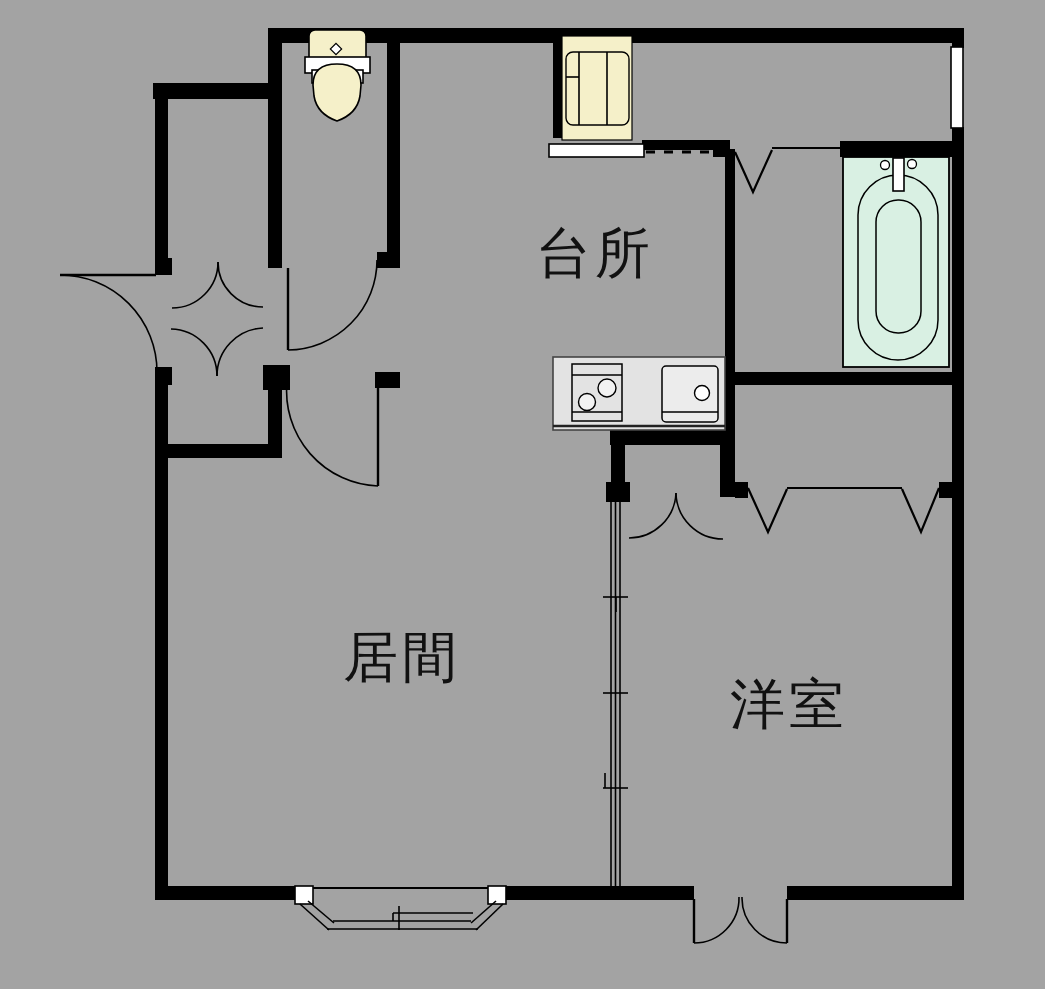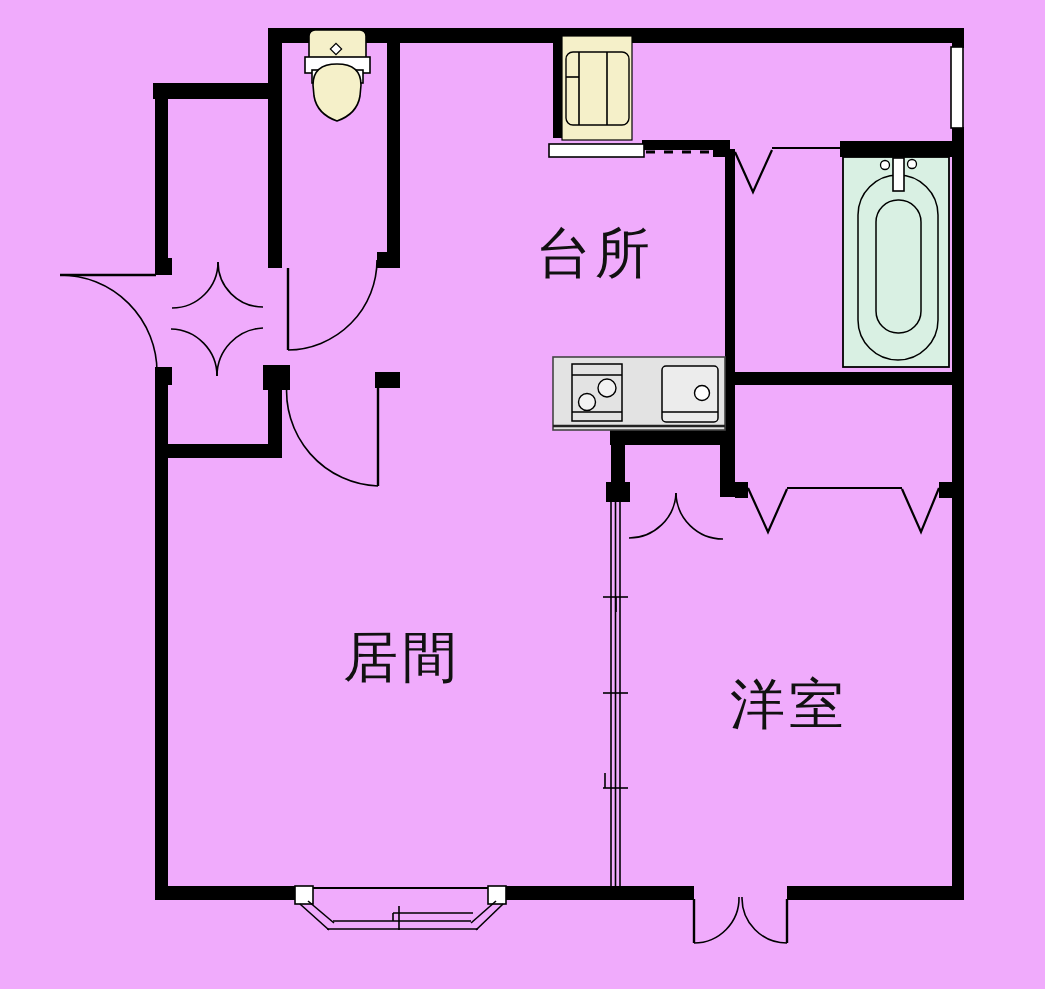--- a/index.html
+++ b/index.html
@@ -1,17 +1,17 @@
 <!DOCTYPE html>
 <html><head>
 <meta charset="utf-8">
 <style>
   html,body{margin:0;padding:0;background:#ffffff;}
   body{font-family:"Liberation Sans", sans-serif;}
-  .plan-wrap{width:1045px;height:989px;background:#f0abfc;position:relative;}
+  .plan-wrap{width:1045px;height:989px;background:#a3a3a3;position:relative;}
   svg{display:block;}
   .wall{fill:#000000;stroke:none;}
   .ln{stroke:#000000;stroke-width:2;fill:none;}
   .ln-thin{stroke:#000000;stroke-width:1.6;fill:none;}
   .arc{stroke:#000000;stroke-width:1.6;fill:none;}
   .leaf{stroke:#000000;stroke-width:2.4;fill:none;}
   .vdoor{stroke:#000000;stroke-width:2.2;fill:none;}
   .dash{stroke:#000000;stroke-width:3;fill:none;stroke-dasharray:9 9;}
   .frame{fill:#ffffff;stroke:#000000;stroke-width:1.6;}
   .room-label{font-family:"Liberation Sans", sans-serif;font-size:55px;fill:#111111;text-anchor:middle;letter-spacing:4px;}

